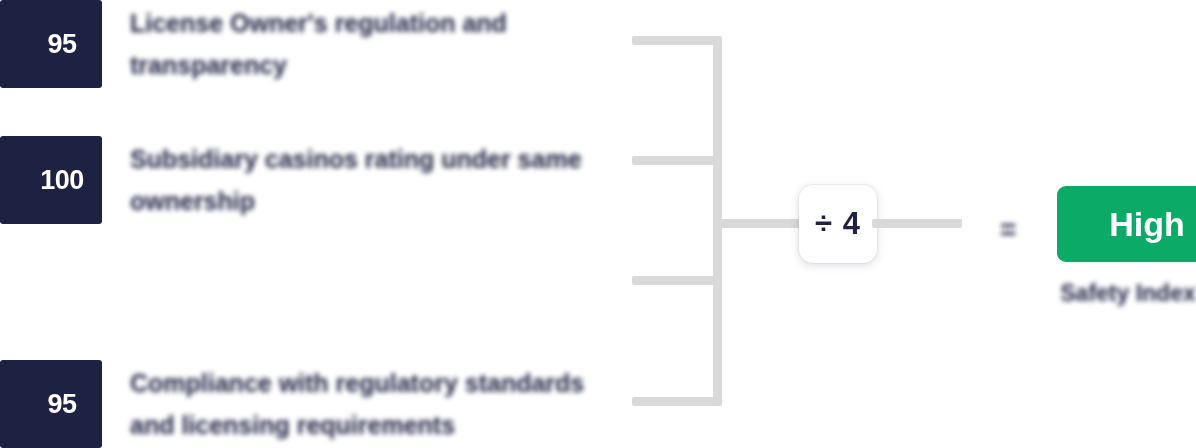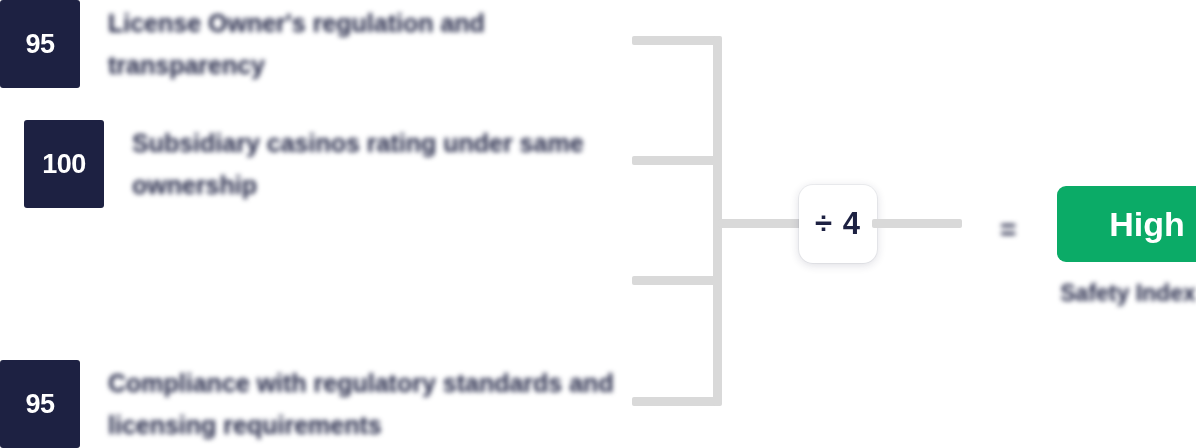--- a/index.html
+++ b/index.html
@@ -28,37 +28,38 @@
   }
   .criterion-row {
     position: absolute;
     left: 0;
     width: 620px;
     height: 112px;
     display: flex;
     align-items: flex-start;
   }
   .criterion-row.r0 { top: 0px; }
-  .criterion-row.r1 { top: 120px; margin-left: 24px; }
+  .criterion-row.r1 { top: 136px; }
   .criterion-row.r2 { top: 240px; }
   .criterion-row.r3 { top: 360px; }
 
   .score-chip {
     flex: 0 0 auto;
     width: 80px;
     height: 88px;
     background: #1d2142;
     border-radius: 3px;
     color: #ffffff;
     display: flex;
     align-items: center;
     justify-content: center;
     font-size: 27px;
     font-weight: 700;
     letter-spacing: -0.5px;
+    padding-left: 22px;
   }
   .criterion-label {
     flex: 1 1 auto;
     margin-left: 28px;
     margin-top: 2px;
     color: #1d2142;
     font-size: 25px;
     font-weight: 700;
     line-height: 42px;
     max-width: 510px;

